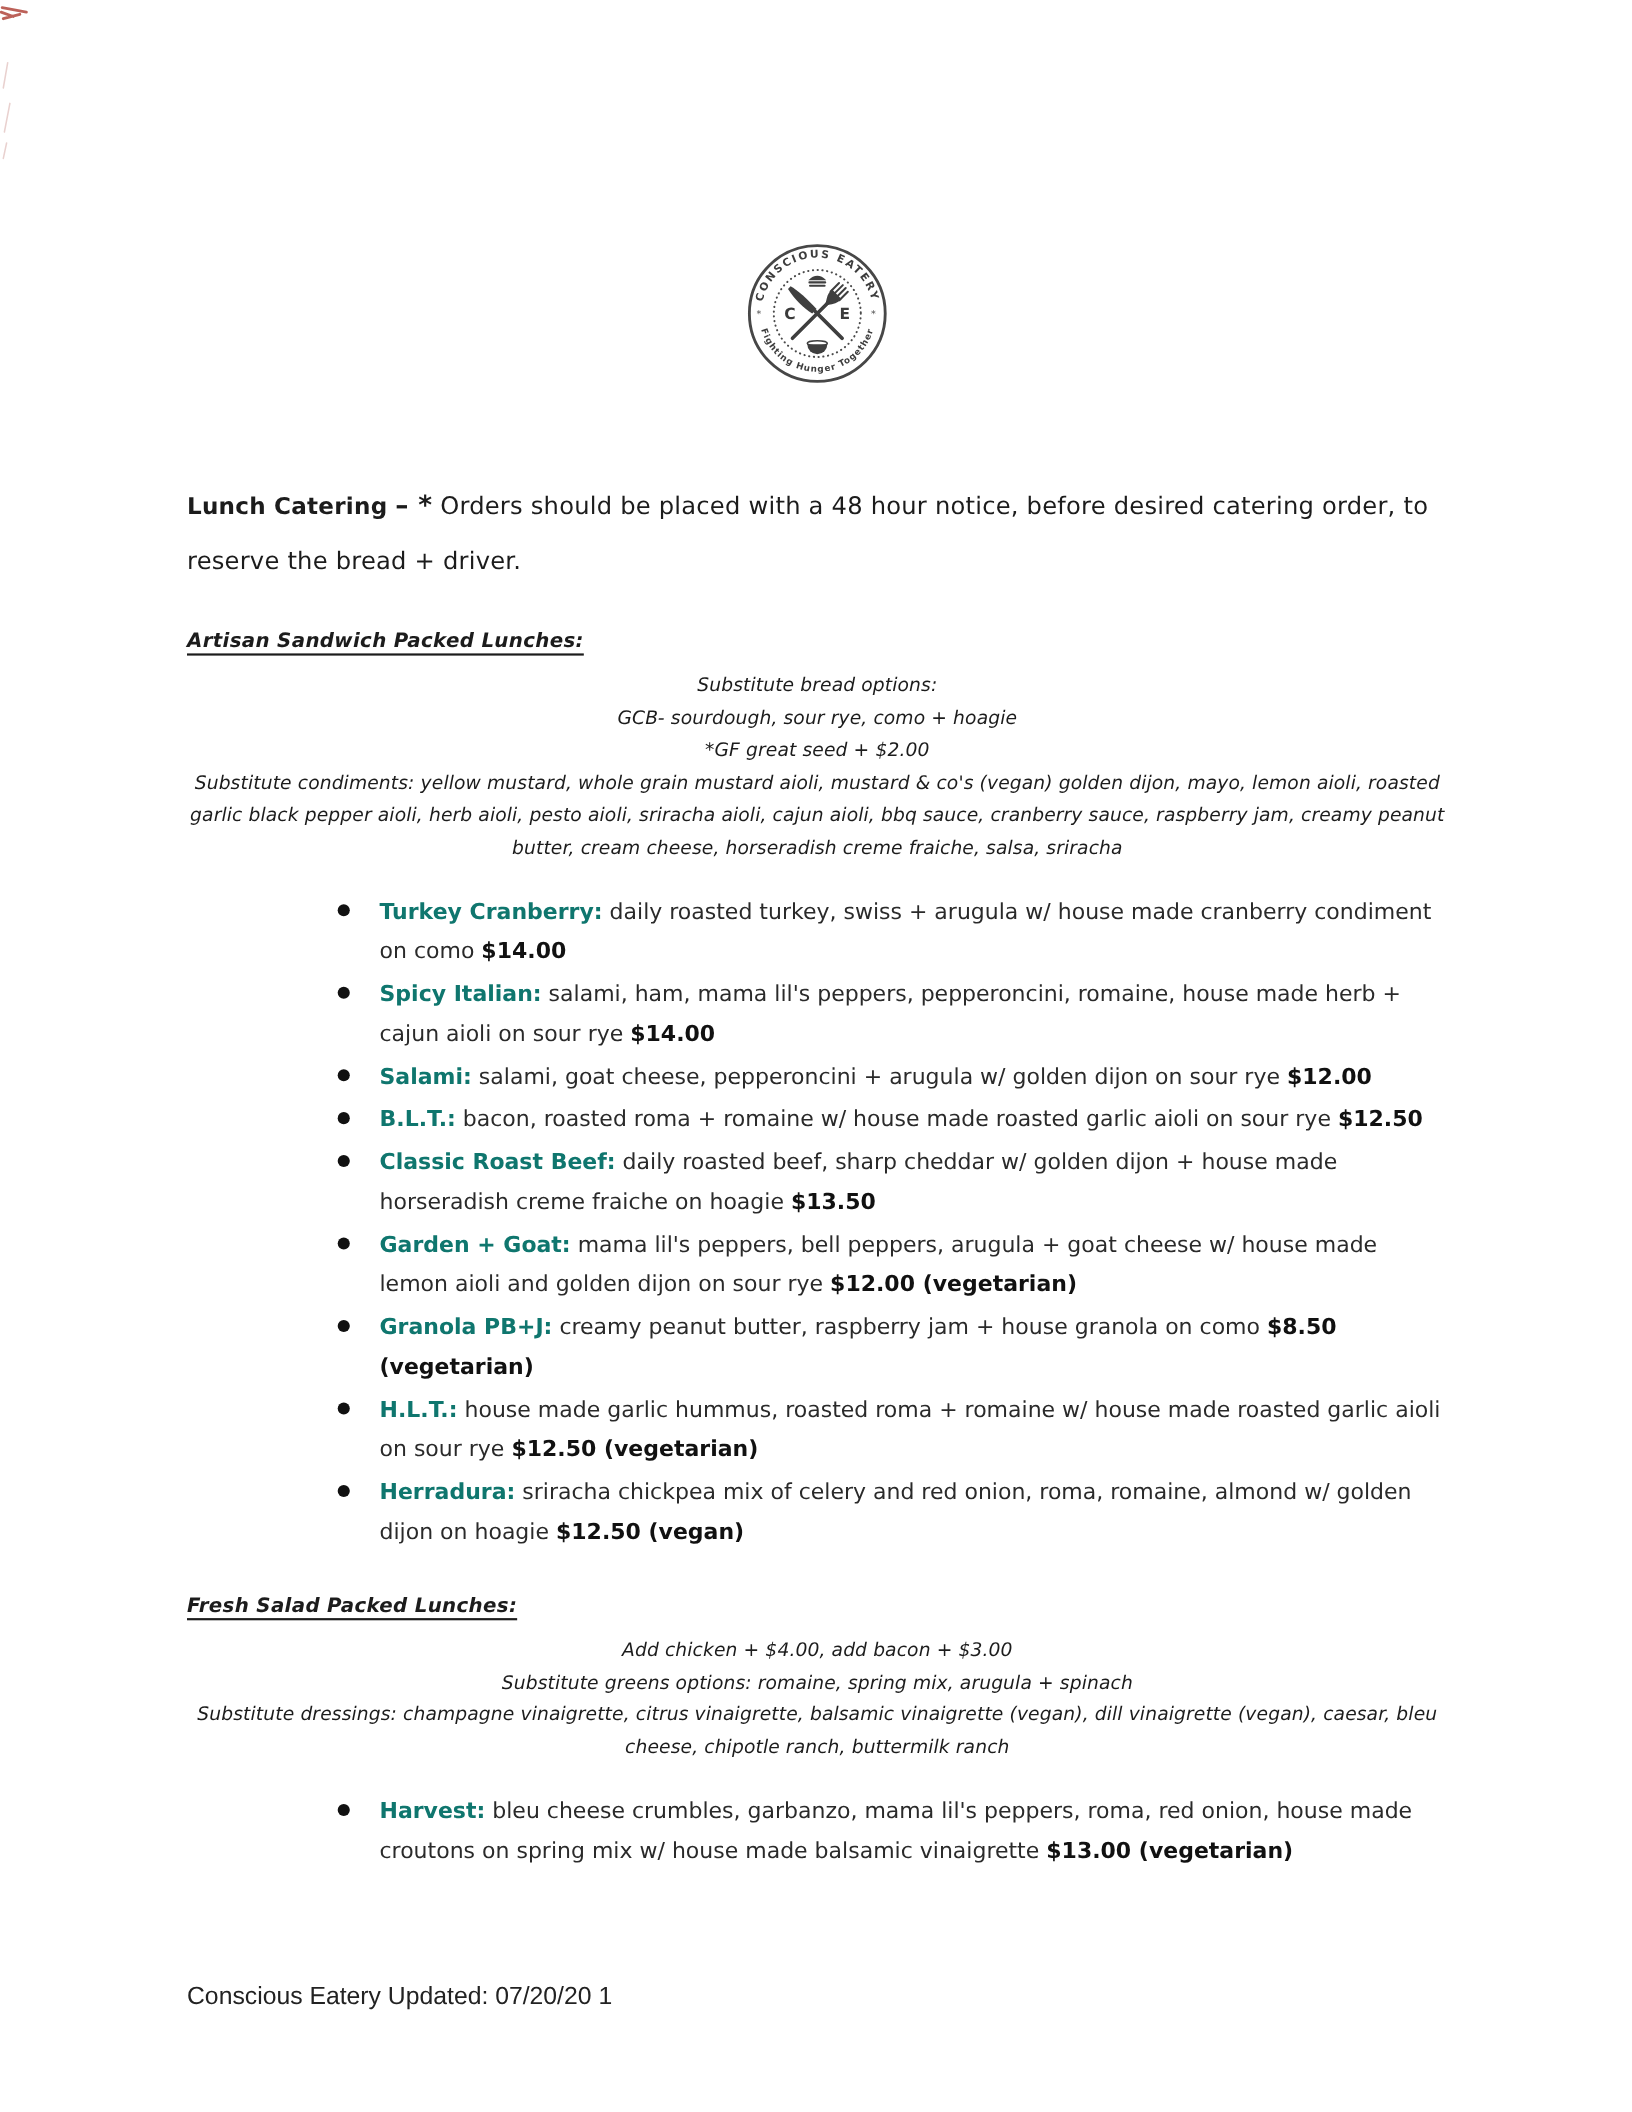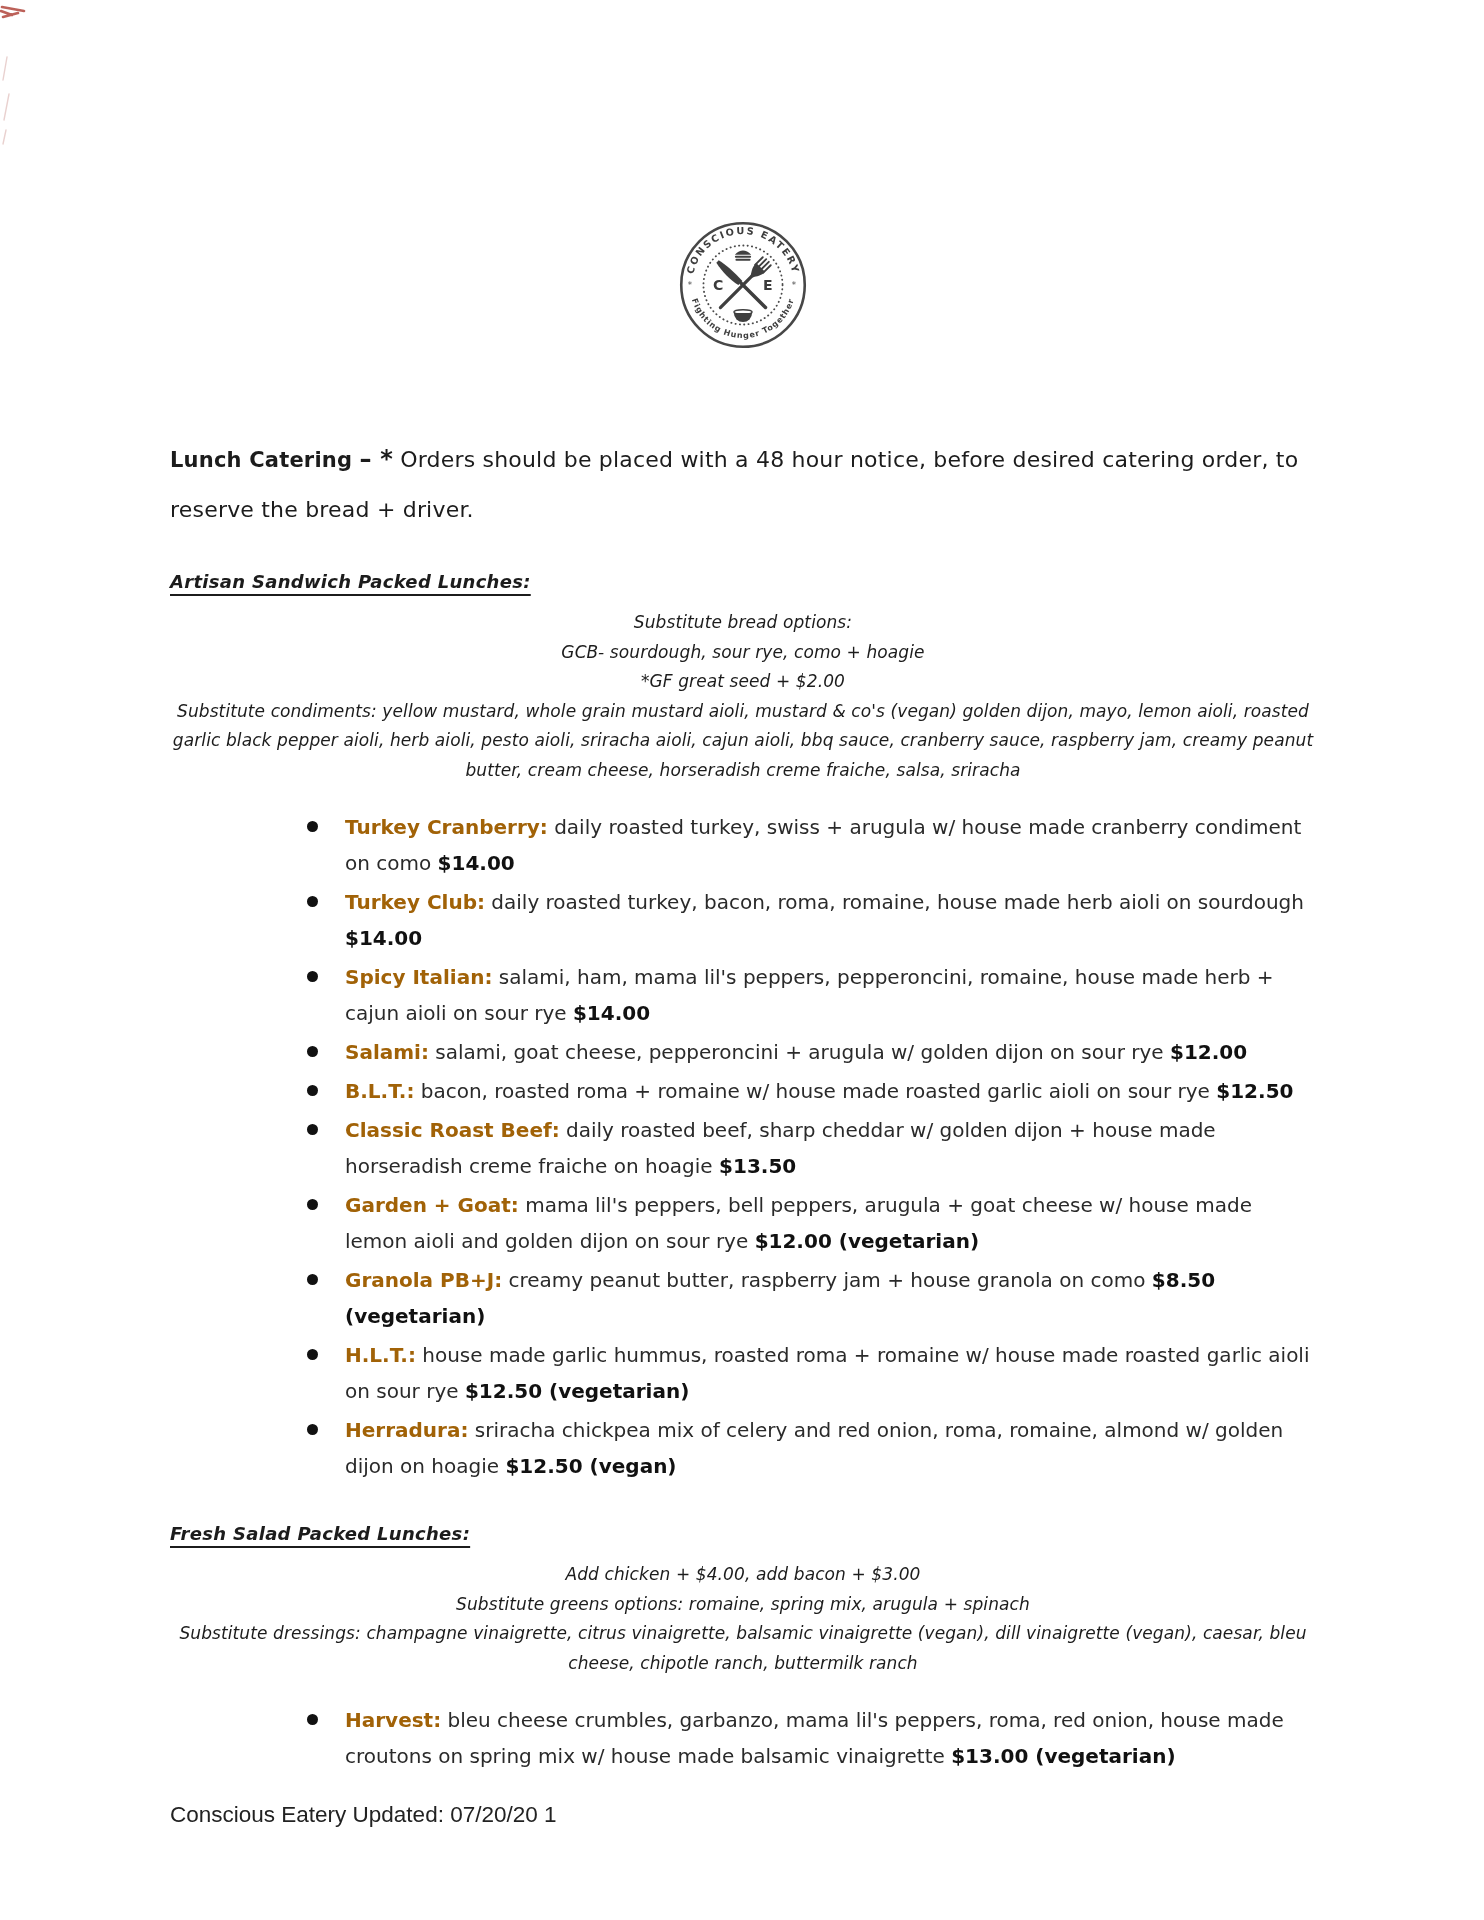--- a/index.html
+++ b/index.html
@@ -73,21 +73,21 @@
   .menu-item::before {
     content: "";
     position: absolute;
     left: 2px;
     top: 12px;
     width: 11px;
     height: 11px;
     border-radius: 50%;
     background: #111111;
   }
-  .item-name { font-weight: bold; color: #a16207; }
+  .item-name { font-weight: bold; color: #0f766e; }
   .item-price { font-weight: bold; color: #111111; }
   .footer {
     margin-top: auto;
     padding-bottom: 92px;
     font-family: "Liberation Sans", sans-serif;
     font-size: 22.5px;
     color: #222222;
   }
 </style>
 </head>
@@ -157,25 +157,20 @@
       <div class="note-line">*GF great seed + $2.00</div>
       <div class="note-line">Substitute condiments: yellow mustard, whole grain mustard aioli, mustard &amp; co's (vegan) golden dijon, mayo, lemon aioli, roasted garlic black pepper aioli, herb aioli, pesto aioli, sriracha aioli, cajun aioli, bbq sauce, cranberry sauce, raspberry jam, creamy peanut butter, cream cheese, horseradish creme fraiche, salsa, sriracha</div>
     </div>
     <ul class="menu-list">
       <li class="menu-item">
         <span class="item-name">Turkey Cranberry:</span>
         <span class="item-desc">daily roasted turkey, swiss + arugula w/ house made cranberry condiment on como</span>
         <span class="item-price">$14.00</span>
       </li>
       <li class="menu-item">
-        <span class="item-name">Turkey Club:</span>
-        <span class="item-desc">daily roasted turkey, bacon, roma, romaine, house made herb aioli on sourdough</span>
-        <span class="item-price">$14.00</span>
-      </li>
-      <li class="menu-item">
         <span class="item-name">Spicy Italian:</span>
         <span class="item-desc">salami, ham, mama lil's peppers, pepperoncini, romaine, house made herb + cajun aioli on sour rye</span>
         <span class="item-price">$14.00</span>
       </li>
       <li class="menu-item">
         <span class="item-name">Salami:</span>
         <span class="item-desc">salami, goat cheese, pepperoncini + arugula w/ golden dijon on sour rye</span>
         <span class="item-price">$12.00</span>
       </li>
       <li class="menu-item">

